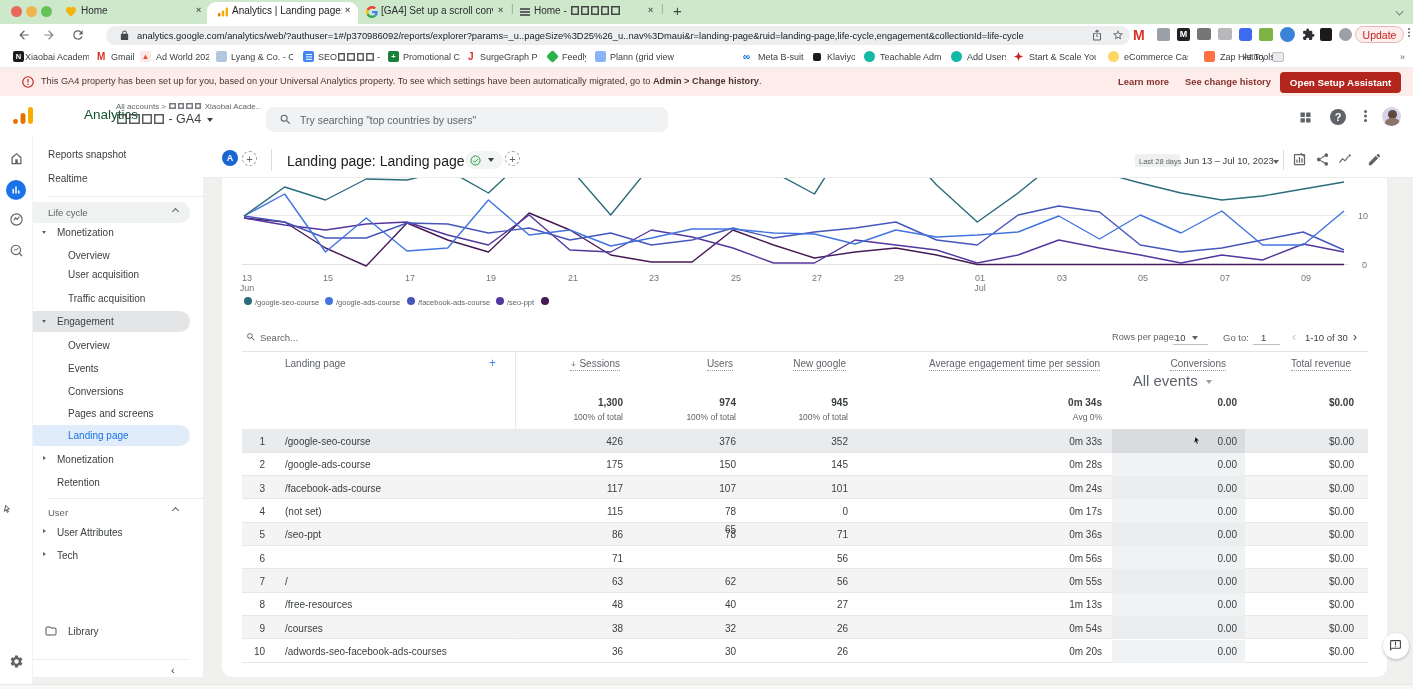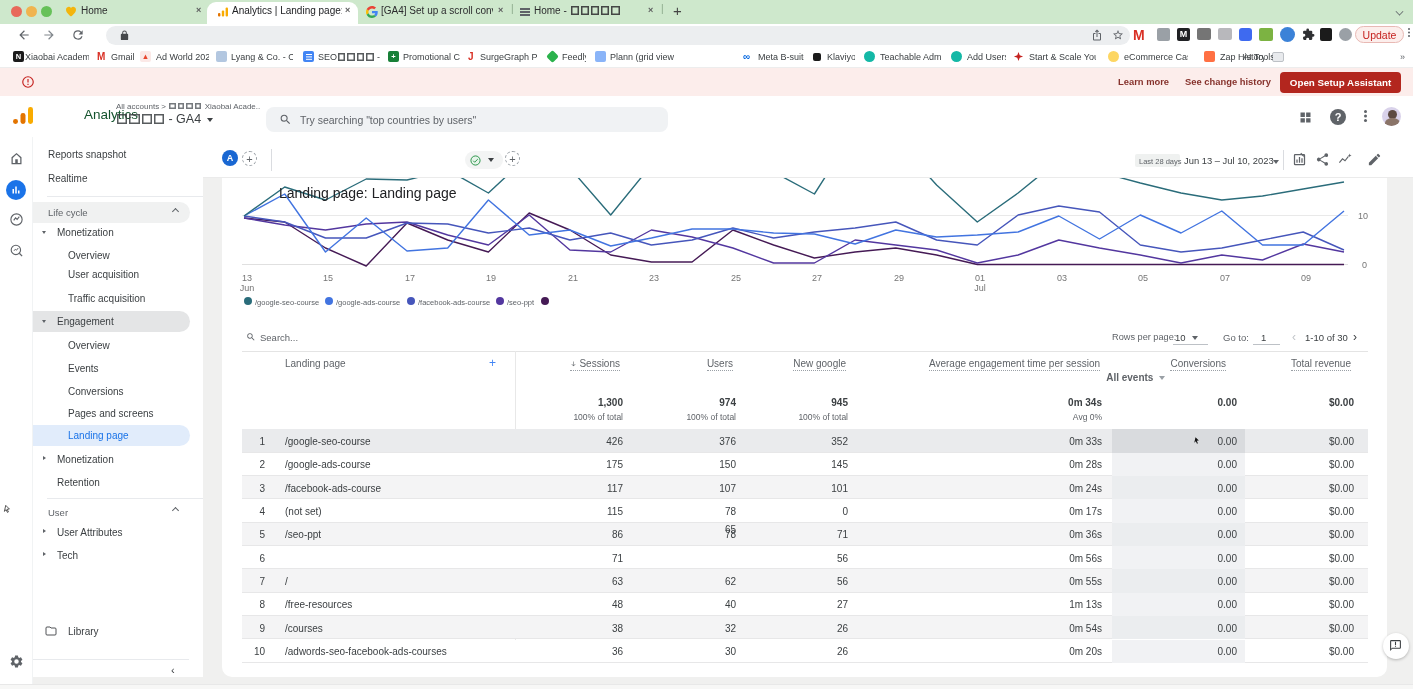--- a/index.html
+++ b/index.html
@@ -96,20 +96,21 @@
         <path d="M4 13h12.2l-5.6 5.6L12 20l8-8-8-8-1.4 1.4 5.6 5.6H4v2z" fill="#80868b"></path>
       </svg>
     <svg class="abs" style="left:71px;top:3.5px;" width="14" height="14" viewBox="0 0 24 24">
         <path d="M17.65 6.35A7.96 7.96 0 0 0 12 4a8 8 0 1 0 7.73 10h-2.08A6 6 0 1 1 12 6c1.66 0 3.14.69 4.22 1.78L13 11h7V4l-2.35 2.35z" fill="#5f6368"></path>
       </svg>
   </div>
   <div id="addr">
     <svg class="abs" style="left:13px;top:4px;" width="11" height="11" viewBox="0 0 24 24">
         <path d="M18 8h-1V6A5 5 0 0 0 7 6v2H6a2 2 0 0 0-2 2v10a2 2 0 0 0 2 2h12a2 2 0 0 0 2-2V10a2 2 0 0 0-2-2zM9 6a3 3 0 0 1 6 0v2H9V6z" fill="#46484b"></path>
       </svg>
+    <span class="abs" style="left:31px;">analytics.google.com/analytics/web/?authuser=1#/p370986092/reports/explorer?params=_u..pageSize%3D25%26_u..nav%3Dmaui&amp;r=landing-page&amp;ruid=landing-page,life-cycle,engagement&amp;collectionId=life-cycle</span>
     <svg class="abs" style="left:985px;top:3.5px;" width="12" height="12" viewBox="0 0 24 24">
         <path d="M16 5l-1.42 1.42-1.59-1.59V16h-1.98V4.83L9.42 6.42 8 5l4-4 4 4zm4 5v11a2 2 0 0 1-2 2H6a2 2 0 0 1-2-2V10a2 2 0 0 1 2-2h3v2H6v11h12V10h-3V8h3a2 2 0 0 1 2 2z" fill="#5f6368"></path>
       </svg>
     <svg class="abs" style="left:1006px;top:3.5px;" width="12" height="12" viewBox="0 0 24 24">
         <path d="M22 9.24l-7.19-.62L12 2 9.19 8.63 2 9.24l5.46 4.73L5.82 21 12 17.27 18.18 21l-1.63-7.03L22 9.24zM12 15.4l-3.76 2.27 1-4.28-3.32-2.88 4.38-.38L12 6.1l1.71 4.04 4.38.38-3.32 2.88 1 4.28L12 15.4z" fill="#5f6368"></path>
       </svg>
   </div>
   <div id="extrow">
     <div class="abs" style="left:1133px;top:27px;font-size:14px;font-weight:bold;color:#d93025;">M</div>
     <div class="abs" style="left:1157px;top:28px;width:13px;height:13px;background:#9aa0a6;border-radius:2px;"></div>
@@ -172,20 +173,21 @@
     <div class="bm" style="left:1220px;width:44px;overflow:hidden;">Zap History</div>
     <div class="bmi" style="left:1272px;background:#e8eaed;border:1px solid #bdc1c6;width:12px;height:10px;top:6px;"></div>
     <div class="bm" style="left:1243px;width:30px;overflow:hidden;">AI Tools</div>
     <div class="bm" style="left:1400px;color:#5f6368;">»</div>
   </div>
   </div>
   <div id="banner">
     <svg class="abs" style="left:21px;top:7px;" width="14" height="14" viewBox="0 0 24 24">
       <path d="M12 2A10 10 0 1 0 12 22 10 10 0 0 0 12 2zm0 18a8 8 0 1 1 0-16 8 8 0 0 1 0 16zm-1-13h2v6h-2V7zm0 8h2v2h-2v-2z" fill="#c5221f"></path>
     </svg>
+    <div class="txt">This GA4 property has been set up for you, based on your Universal Analytics property. To see which settings have been automatically migrated, go to <b>Admin &gt; Change history</b>.</div>
     <div class="lnk" style="left:1118px;">Learn more</div>
     <div class="lnk" style="left:1185px;">See change history</div>
     <div id="setupbtn">Open Setup Assistant</div>
   </div>
   <div id="gahead">
     <svg class="abs" style="left:11px;top:8px;" width="24" height="24" viewBox="0 0 24 24">
       <rect x="2" y="15" width="5" height="5" rx="2.4" fill="#e37400"></rect>
       <rect x="9.5" y="9" width="5" height="11" rx="2.4" fill="#e37400"></rect>
       <rect x="17" y="3" width="5" height="17" rx="2.4" fill="#f9ab00"></rect>
     </svg>
@@ -309,21 +311,21 @@
 <text x="196" y="126.5" font-size="7.5" fill="#5f6368">/facebook-ads-course</text>
 <circle cx="278" cy="123" r="4" fill="#53379f"></circle>
 <text x="285" y="126.5" font-size="7.5" fill="#5f6368">/seo-ppt</text>
 <circle cx="323" cy="123" r="4" fill="#451a55"></circle>
 
   </svg>
   <div id="repoheadc">
     <div class="abs" style="left:222px;top:150px;width:16px;height:16px;border-radius:50%;background:#1967d2;color:#fff;font-size:9px;font-weight:bold;text-align:center;line-height:16px;">A</div>
     <div class="abs" style="left:242px;top:151px;width:15px;height:15px;border-radius:50%;border:1px dashed #9aa0a6;color:#5f6368;font-size:11px;text-align:center;line-height:14px;">+</div>
     <div class="abs" style="left:271px;top:149px;width:1px;height:22px;background:#dadce0;"></div>
-    <div class="abs" style="left:279px;top:152.5px;font-size:14px;color:#202124;margin-top:32px;">Landing page: Landing page</div>
+    <div class="abs" style="left:287px;top:152.5px;font-size:14px;color:#202124;">Landing page: Landing page</div>
     <div class="abs" style="left:465px;top:151px;width:38px;height:18px;border-radius:9px;background:#f3f4f4;"></div>
     <svg class="abs" style="left:470px;top:154.5px;" width="11" height="11" viewBox="0 0 24 24">
       <circle cx="12" cy="12" r="10" fill="#e6f4ea" stroke="#1e8e3e" stroke-width="2"></circle>
       <path d="M7 12.5l3.2 3.2L17 9" fill="none" stroke="#1e8e3e" stroke-width="2"></path>
     </svg>
     <div class="abs tridn" style="left:488px;top:158px;border-top-color:#3c4043;"></div>
     <div class="abs" style="left:505px;top:151px;width:15px;height:15px;border-radius:50%;border:1px dashed #9aa0a6;color:#5f6368;font-size:11px;text-align:center;line-height:14px;">+</div>
     <div class="abs" style="left:1135px;top:154px;width:45px;height:13px;background:#eff1f0;border-radius:2px;"></div>
     <div class="abs" style="left:1139px;top:157px;font-size:7.5px;color:#5f6368;">Last 28 days</div>
     <div class="abs" style="left:1184px;top:154.5px;font-size:9.4px;color:#3c4043;">Jun 13 – Jul 10, 2023</div>
@@ -362,21 +364,21 @@
     <div class="abs" style="left:515px;top:351px;width:1px;height:312px;background:#e8e8e8;"></div>
     <div class="abs" style="left:285px;top:358px;font-size:10px;color:#5f6368;">Landing page</div>
     <div class="abs" style="left:489px;top:356px;font-size:12px;color:#4285f4;">+</div>
     <div class="num" style="left:520px;top:358px;width:100px;color:#5f6368;font-size:10px;"><span style="border-bottom:1px dotted #9aa0a6;padding-bottom:1px;"><svg width="7" height="8" viewBox="0 0 24 24" style="vertical-align:-1px;">
           <path d="M11 3h2v13.2l4.6-4.6L19 13l-7 7-7-7 1.4-1.4L11 16.2z" fill="#5f6368"></path>
         </svg> Sessions</span></div>
     <div class="num" style="left:633px;top:358px;width:100px;color:#5f6368;font-size:10px;"><span style="border-bottom:1px dotted #9aa0a6;padding-bottom:1px;">Users</span></div>
     <div class="num" style="left:746px;top:358px;width:100px;color:#5f6368;font-size:10px;"><span style="border-bottom:1px dotted #9aa0a6;padding-bottom:1px;">New google</span></div>
     <div class="num" style="left:900px;top:358px;width:200px;color:#5f6368;font-size:10px;"><span style="border-bottom:1px dotted #9aa0a6;padding-bottom:1px;">Average engagement time per session</span></div>
     <div class="num" style="left:1126px;top:358px;width:100px;color:#5f6368;font-size:10px;"><span style="border-bottom:1px dotted #9aa0a6;padding-bottom:1px;">Conversions</span></div>
-    <div class="num" style="left:1065px;top:372px;width:100px;color:#5f6368;font-size:10px;font-weight:bold;">All events&nbsp;&nbsp;<span class="tridn" style="border-top-color:#9aa0a6;"></span></div>
+    <div class="num" style="left:1112px;top:372px;width:100px;color:#5f6368;font-size:15px;">All events&nbsp;&nbsp;<span class="tridn" style="border-top-color:#9aa0a6;"></span></div>
     <div class="num" style="left:1251px;top:358px;width:100px;color:#5f6368;font-size:10px;"><span style="border-bottom:1px dotted #9aa0a6;padding-bottom:1px;">Total revenue</span></div>
     <div class="num" style="left:520px;top:397px;width:103px;font-size:10px;font-weight:bold;color:#3c4043;">1,300</div>
     <div class="num" style="left:520px;top:412px;width:103px;font-size:8.5px;color:#5f6368;">100% of total</div>
     <div class="num" style="left:633px;top:397px;width:103px;font-size:10px;font-weight:bold;color:#3c4043;">974</div>
     <div class="num" style="left:633px;top:412px;width:103px;font-size:8.5px;color:#5f6368;">100% of total</div>
     <div class="num" style="left:746px;top:397px;width:102px;font-size:10px;font-weight:bold;color:#3c4043;">945</div>
     <div class="num" style="left:746px;top:412px;width:102px;font-size:8.5px;color:#5f6368;">100% of total</div>
     <div class="num" style="left:1000px;top:397px;width:102px;font-size:10px;font-weight:bold;color:#3c4043;">0m 34s</div>
     <div class="num" style="left:1000px;top:412px;width:102px;font-size:8.5px;color:#5f6368;">Avg 0%</div>
     <div class="num" style="left:1134px;top:397px;width:103px;font-size:10px;font-weight:bold;color:#3c4043;">0.00</div>

